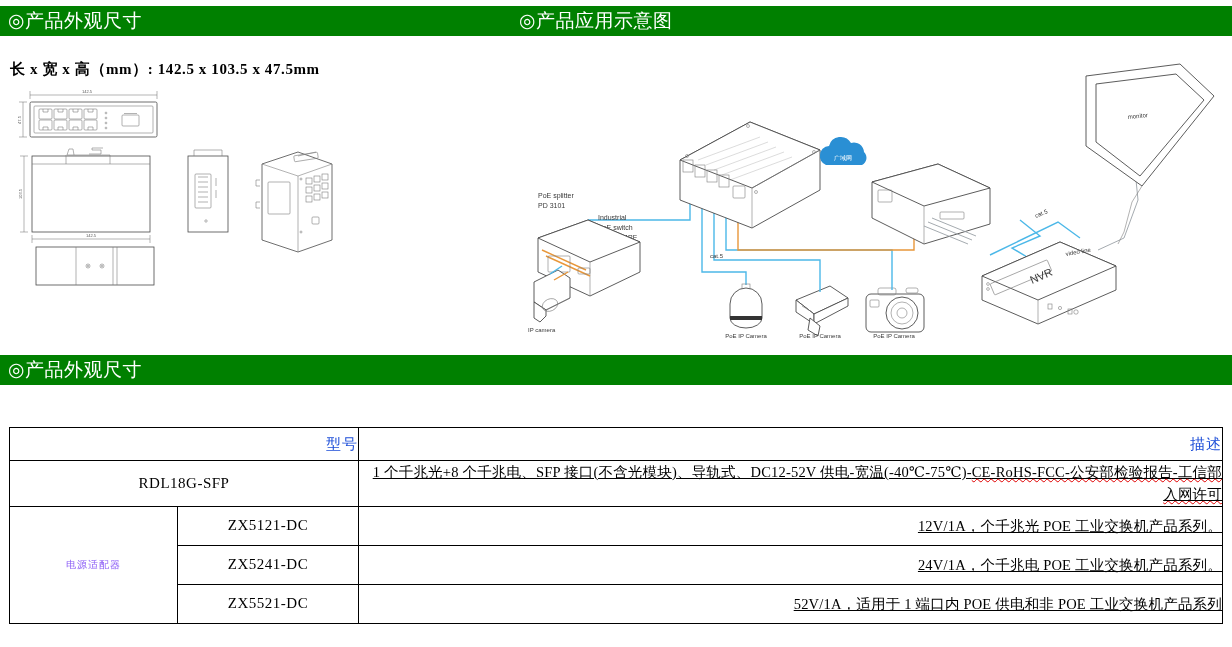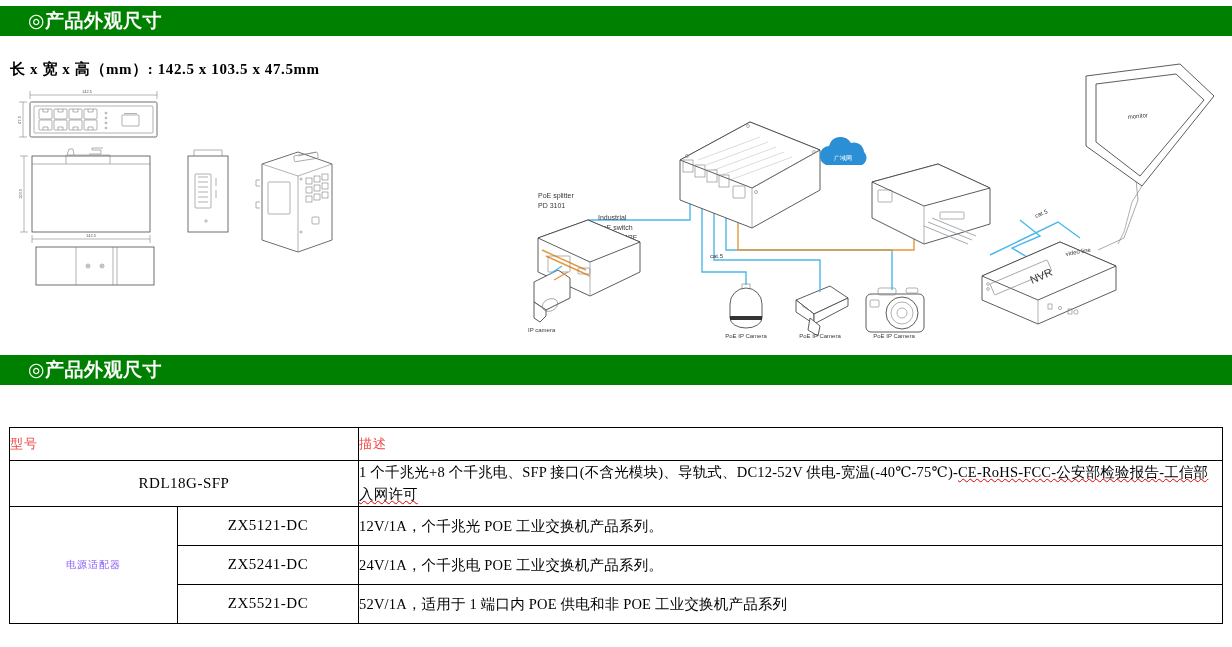--- a/index.html
+++ b/index.html
@@ -30,26 +30,25 @@
     left: 0;
     top: 0;
     width: 1232px;
     height: 30px;
   }
   .bar-title {
     position: absolute;
     top: 2px;
     color: #ffffff;
     font-size: 19px;
-    font-weight: bold;
+    font-weight: normal;
     line-height: 26px;
     letter-spacing: 0.5px;
     white-space: nowrap;
     font-family: "Liberation Serif", "DejaVu Serif", serif;
-    margin-left: 20px;
   }
   #bar1 { top: 6px; }
   #bar2 { top: 355px; }
 
   .t-left  { left: 8px; }
   .t-right { left: 519px; }
 
   
   .dims-text {
     position: absolute;
@@ -79,48 +78,49 @@
     table-layout: fixed;
     font-size: 14px;
   }
   #order-table td, #order-table th {
     border: 1px solid #000000;
     padding: 0;
     vertical-align: middle;
     font-weight: normal;
   }
   .th-cell {
-    text-align: left;
-    color: #ef4444;
+    text-align: right;
+    color: #1d4ed8;
     font-weight: bold;
-    font-size: 13px;
+    font-size: 15px;
     height: 32px;
     letter-spacing: 1px;
   }
   .model-cell {
     text-align: center;
     font-weight: bold;
     font-size: 15px;
     letter-spacing: 0.5px;
     padding: 6px 4px;
     margin-top: 48px;
   }
   .group-cell {
     text-align: center;
     color: #8b5cf6;
     font-weight: bold;
     font-size: 10px;
     letter-spacing: 1px;
   }
   .desc-cell {
-    text-align: left;
+    text-align: right;
     padding: 6px 8px 6px 10px;
     font-size: 14.5px;
     line-height: 1.55;
     letter-spacing: 0.2px;
+    text-decoration: underline;
   }
   .row-h { height: 39px; }
   .squiggle {
     text-decoration: underline;
     text-decoration-style: wavy;
     text-decoration-color: #e00000;
     text-decoration-thickness: 1px;
   }
   svg .lnt  { fill: none; stroke: #7d7d7d; stroke-width: 0.6; }
   svg .dim  { fill: none; stroke: #6a6a6a; stroke-width: 0.5; }
@@ -132,20 +132,21 @@
   svg .cable-o { fill: none; stroke: #e8973a; stroke-width: 1.4; }
   svg .cable-g { fill: none; stroke: #9aa0a6; stroke-width: 0.9; }
   svg .dev  { fill: #ffffff; stroke: #4a4a4a; stroke-width: 0.9; }
 </style>
 </head>
 <body>
 
 <div class="bar" id="bar1">
   <div class="bar-titles">
     <div class="bar-title t-left">◎产品外观尺寸</div>
+    <div class="bar-title t-right">◎产品应用示意图</div>
   </div>
 </div>
 
 <div class="dims-text">长 x 宽 x 高（mm）: 142.5 x 103.5 x 47.5mm</div>
 
 <div class="drawing" id="left-drawing">
   <svg width="470" height="250" viewBox="0 0 470 250" xmlns="http://www.w3.org/2000/svg">
 
     <g>
       <line class="dim" x1="20" y1="13" x2="147" y2="13"></line>

